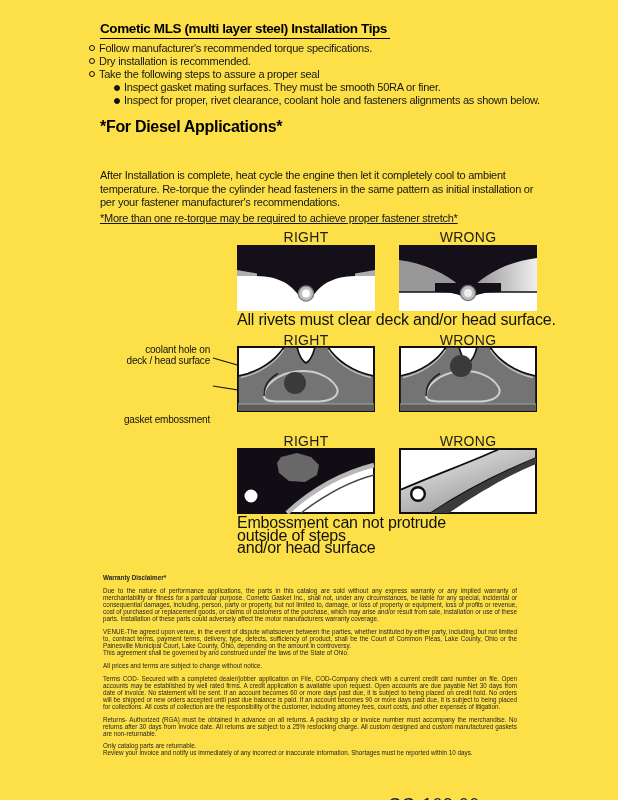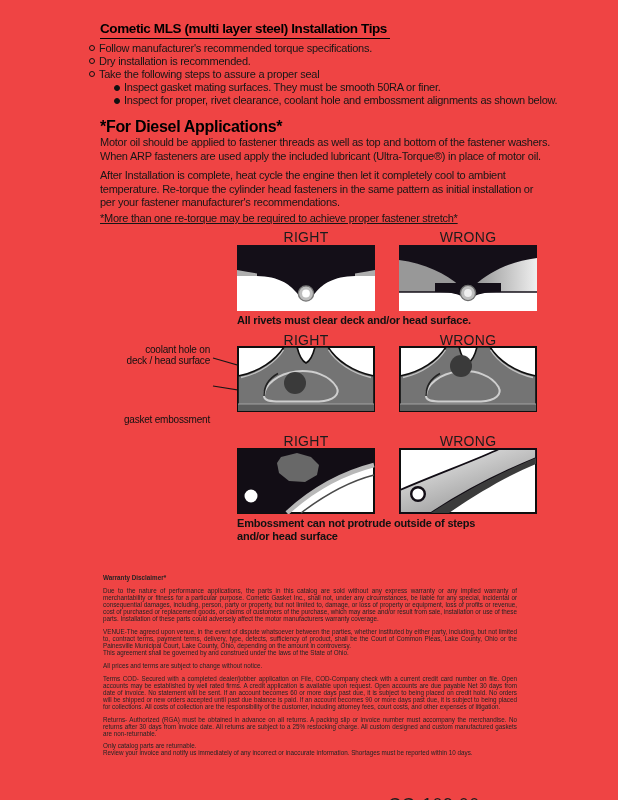--- a/index.html
+++ b/index.html
@@ -1,38 +1,38 @@
 <!DOCTYPE html>
 <html><head>
 <meta charset="utf-8">
 <style>
   html,body{margin:0;padding:0;background:#e8e8e8;}
   .page{
     position:relative;width:618px;height:800px;margin:0 auto;
-    background:#ef4444;overflow:hidden;
+    background:#fde047;overflow:hidden;
     font-family:"Liberation Sans","DejaVu Sans",sans-serif;color:#161616;
   }
   .abs{position:absolute;}
   .title{
     left:100px;top:21px;font-size:13.5px;font-weight:bold;letter-spacing:-0.4px;
     border-bottom:1.6px solid #000;padding-bottom:2px;padding-right:3px;display:inline-block;color:#000;
   }
   .bullets{left:88px;top:42px;width:510px;font-size:11px;letter-spacing:-0.25px;}
   .bullet-line{position:relative;height:13px;line-height:13px;white-space:nowrap;padding-left:11px;}
   .bullet-line.sub{padding-left:36px;}
   .b-marker{position:absolute;left:1px;top:3px;width:4px;height:4px;border:1px solid #111;border-radius:50%;}
   .b-marker.filled{left:26px;top:4px;background:#111;border-color:#111;}
   .h2{left:100px;top:118px;font-size:16px;font-weight:bold;letter-spacing:-0.3px;color:#000;}
   .para{font-size:11px;line-height:13.5px;letter-spacing:-0.25px;}
   .p1{left:100px;top:136px;width:478px;}
   .p2{left:100px;top:169px;width:446px;}
   .note{left:100px;top:212px;width:480px;white-space:nowrap;text-decoration:underline;}
   .dlabel{top:0;width:138px;text-align:center;font-size:14px;letter-spacing:0.3px;color:#1c1c1c;}
   .panel{width:138px;height:66px;display:block;}
-  .caption{font-size:11px;letter-spacing:-0.2px;color:#111;line-height:12.5px;font-weight:bold;}
+  .caption{font-size:16px;letter-spacing:-0.2px;color:#111;line-height:12.5px;}
   .ann{font-size:10px;letter-spacing:-0.2px;text-align:right;color:#111;line-height:11px;}
   .legal{left:103px;top:574px;width:414px;font-size:6.3px;line-height:7.1px;letter-spacing:0;color:#242424;text-align:justify;}
   .legal p{margin:0 0 5.5px 0;}
   .legal p.tight{margin-bottom:0;}
   .legal .lh{font-weight:bold;margin-bottom:6px;}
   .footer{left:388px;top:795px;font-size:18px;letter-spacing:0.4px;color:#1d1d1d;}
 </style>
 </head>
 <body>
 
@@ -52,26 +52,25 @@
     <div class="bullet-line">
       <span class="b-marker"></span>
       <span>Take the following steps to assure a proper seal</span>
     </div>
     <div class="bullet-line sub">
       <span class="b-marker filled"></span>
       <span>Inspect gasket mating surfaces.  They must be smooth 50RA or finer.</span>
     </div>
     <div class="bullet-line sub">
       <span class="b-marker filled"></span>
-      <span>Inspect for proper, rivet clearance, coolant hole and embossment alignments as shown below.</span>
+      <span>Inspect for proper, rivet clearance, coolant hole and fasteners alignments as shown below.</span>
     </div>
   </div>
 
   <div class="abs h2">*For Diesel Applications*</div>
-  <div class="abs para p1">Motor oil should be applied to fastener threads as well as top and bottom of the fastener washers. When ARP fasteners are used apply the included lubricant (Ultra-Torque®) in place of motor oil.</div>
   <div class="abs para p2">After Installation is complete, heat cycle the engine then let it completely cool to ambient temperature. Re-torque the cylinder head fasteners in the same pattern as initial installation or per your fastener manufacturer's recommendations.</div>
   <div class="abs para note">*More than one re-torque may be required to achieve proper fastener stretch*</div>
 
   <div class="abs dlabel" style="left:237px;top:229px;">RIGHT</div>
   <div class="abs dlabel" style="left:399px;top:229px;">WRONG</div>
 
   <svg class="abs panel" style="left:237px;top:245px;" viewBox="0 0 138 66">
     <rect width="138" height="66" fill="#140f18"></rect>
     <path d="M0,25 Q20,28.5 34,31 L0,31 Z" fill="#aeaeae"></path>
     <path d="M138,25 Q118,28.5 104,31 L138,31 Z" fill="#aeaeae"></path>

